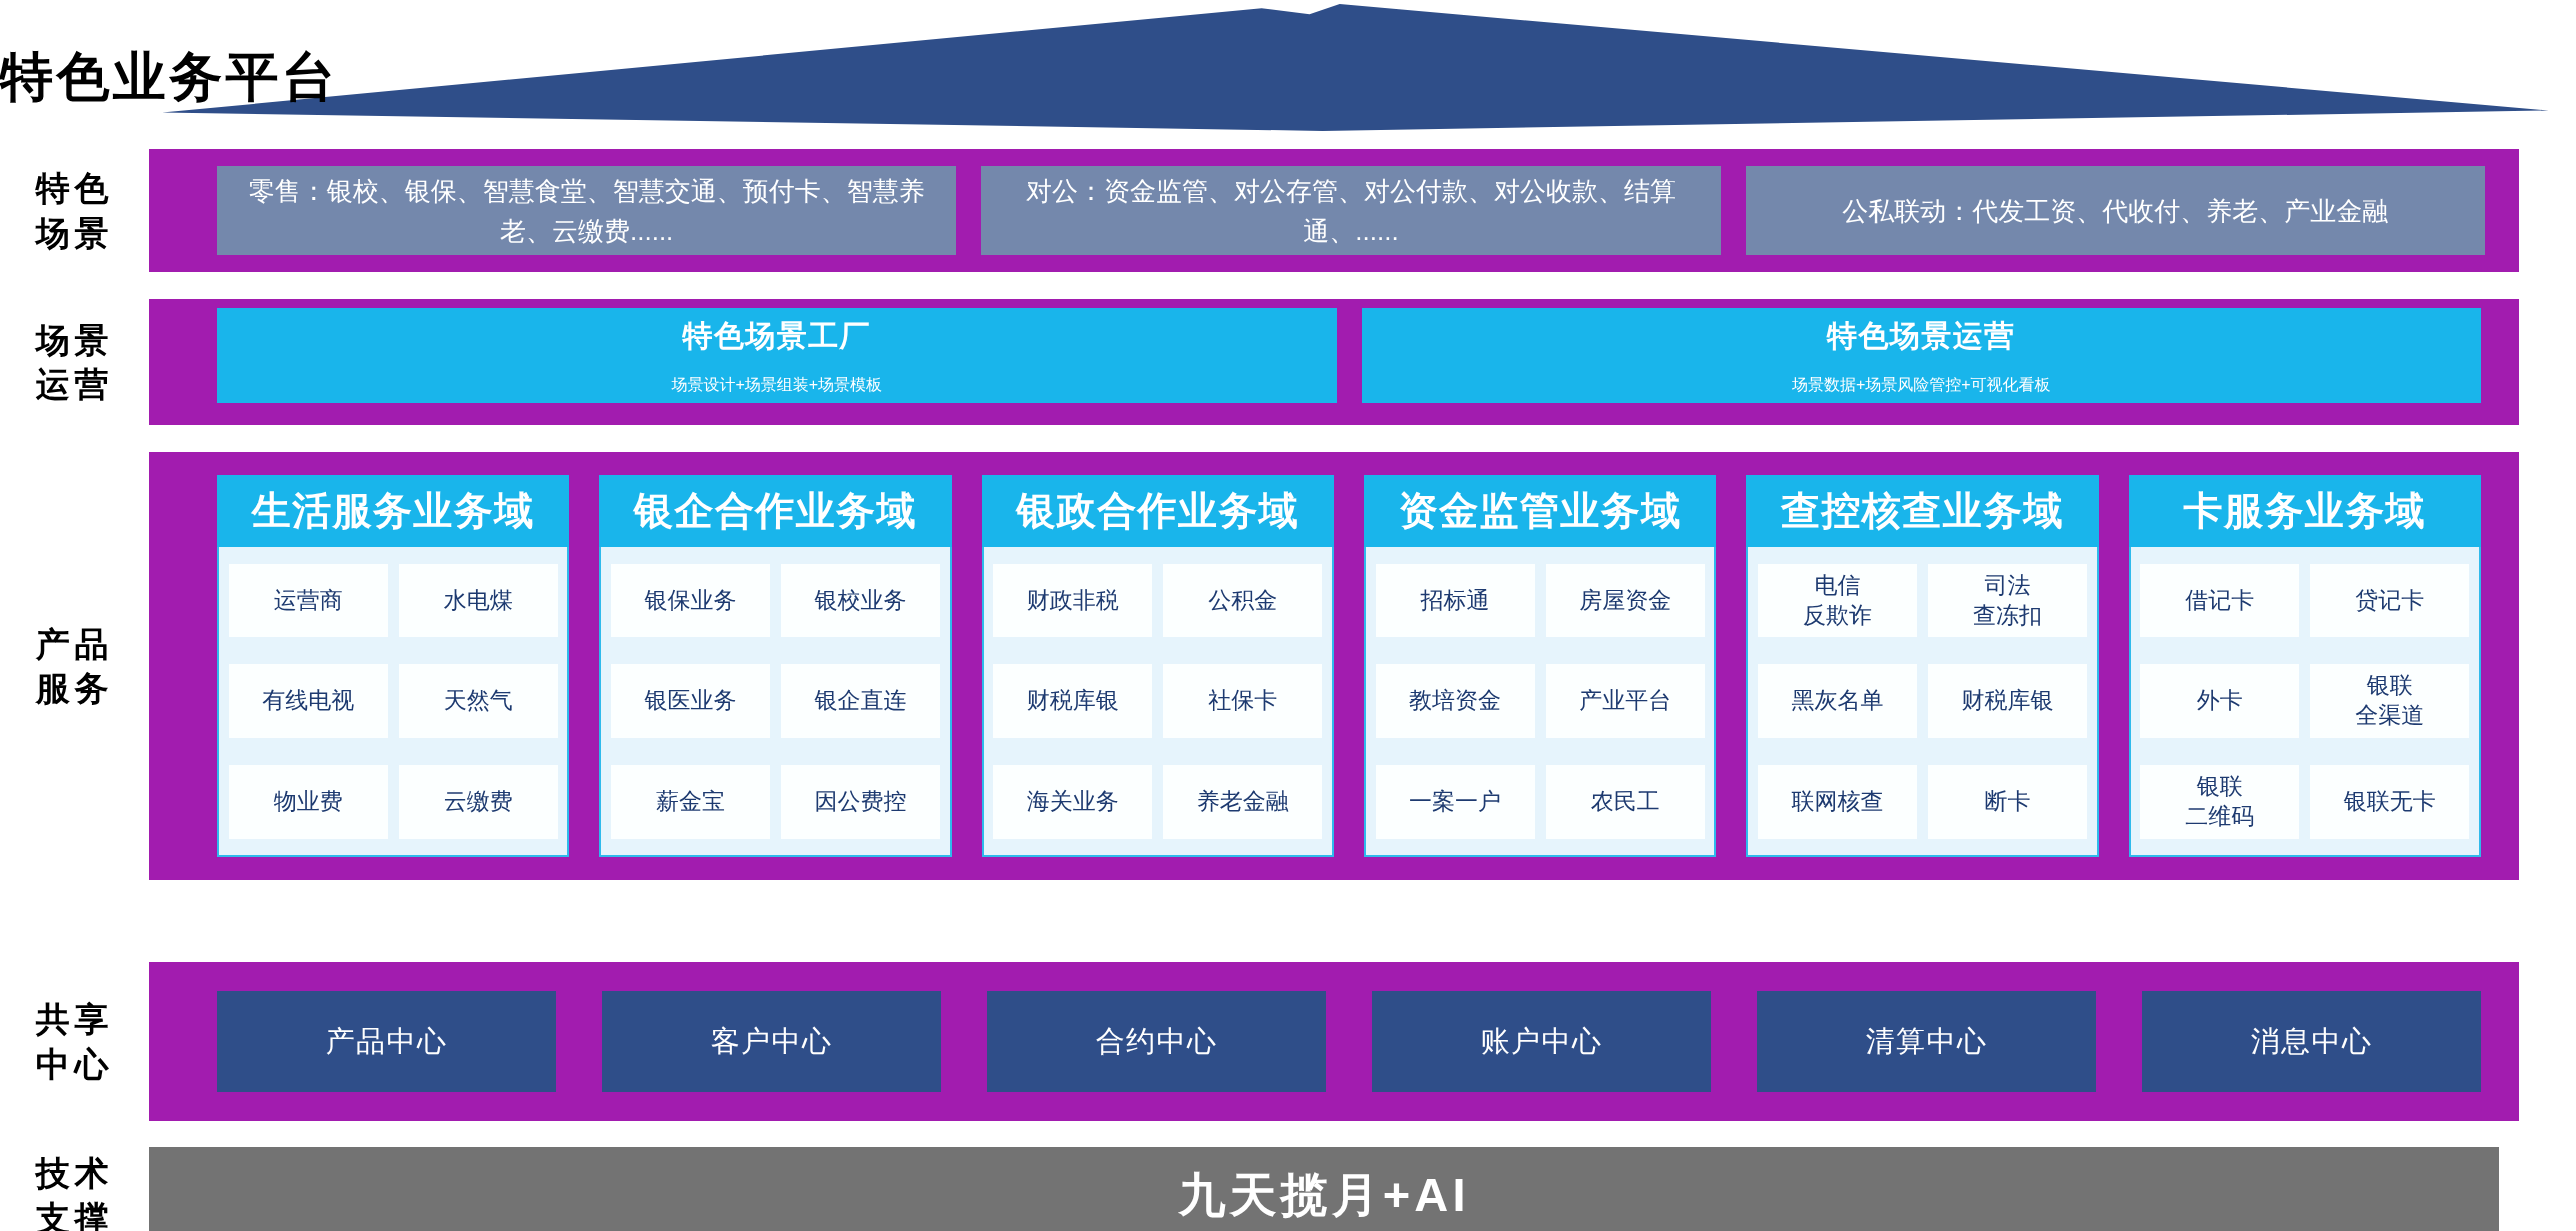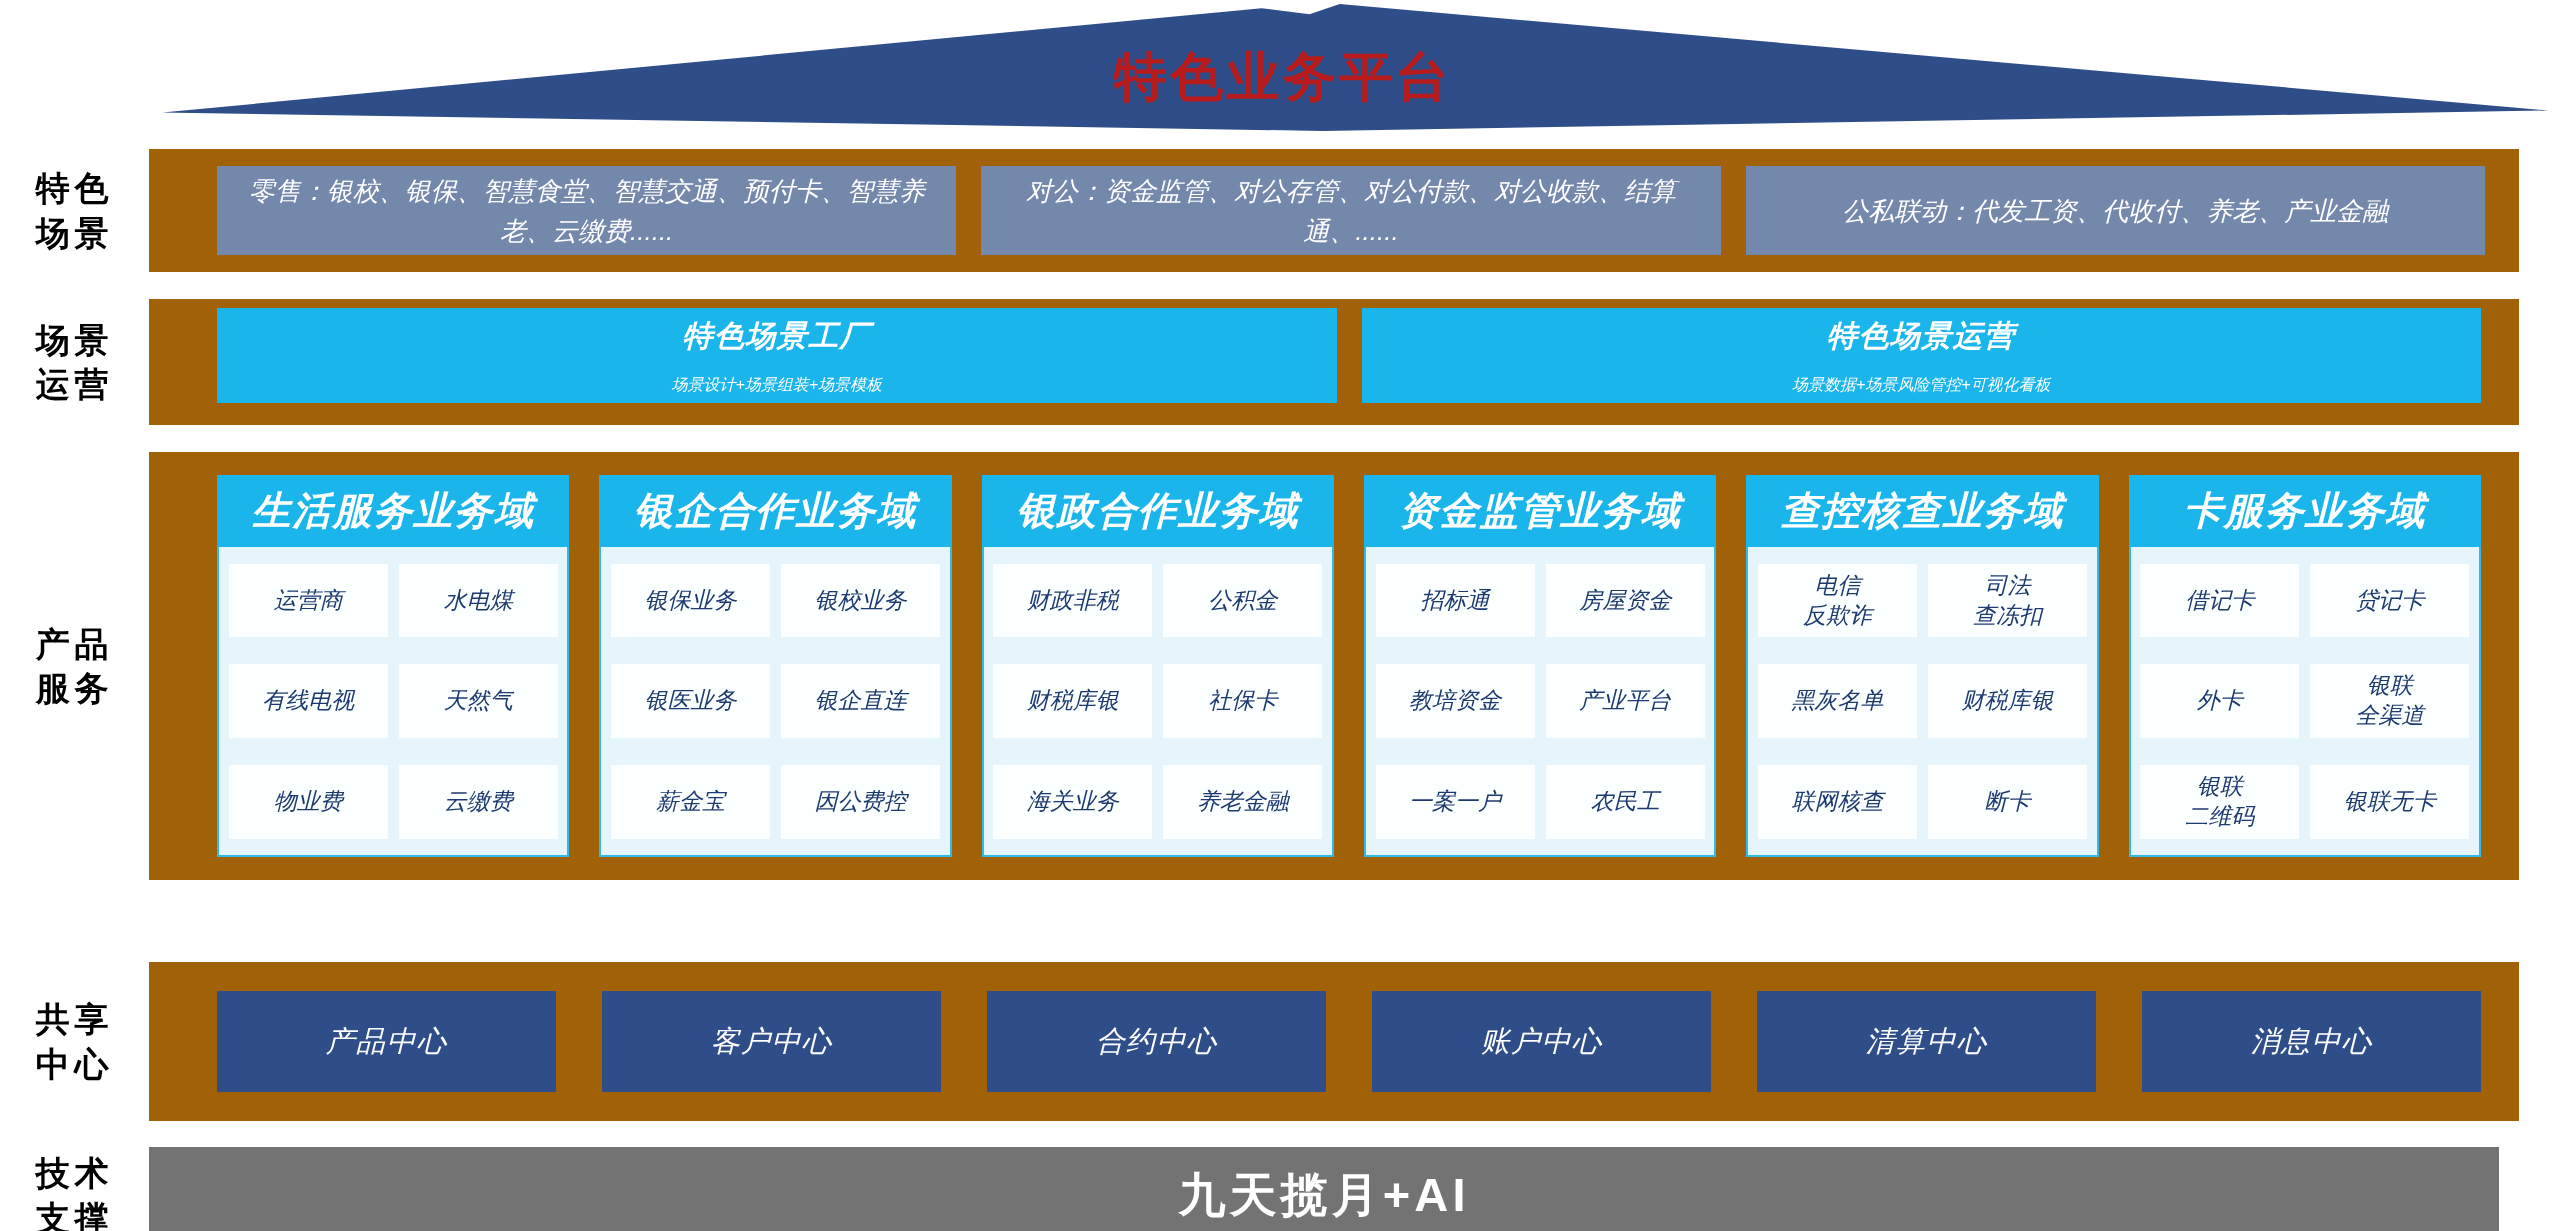--- a/index.html
+++ b/index.html
@@ -13,22 +13,22 @@
     background: #ffffff;
     overflow: hidden;
   }
 
   
   .roof-row { position: relative; width: 100%; height: 133px; }
   .roof-shape { position: absolute; inset: 0; width: 100%; height: 100%; display: block; }
   .roof-shape polygon { fill: #2f4e89; }
   .roof-title {
     position: absolute; left: 0; right: 10px; top: 42px;
-    text-align: center;
-    color: #b91c1c;
+    text-align: left;
+    color: #000000;
     font-size: 53px;
     font-weight: bold;
     letter-spacing: 3.4px;
   }
 
   
   .band-row { display: flex; width: 100%; }
   .gutter {
     width: 149px; flex: 0 0 149px;
     display: flex; align-items: center; justify-content: center;
@@ -38,23 +38,22 @@
     font-size: 34px;
     font-weight: bold;
     line-height: 1.32;
     letter-spacing: 4.8px;
     white-space: pre-line;
     text-align: center;
   }
   .band {
     flex: 1;
     margin-right: 57px;
-    background: #a16207;
+    background: #a21caf;
     display: flex;
-    font-style: italic;
   }
   .spacer-24 { height: 16.4px; } .spacer-40 { height: 27px; }
   .spacer-55 { height: 38px; } .spacer-38 { height: 26px; }
 
   
   .scenes-row { height: 123px; }
   .scenes-band { align-items: center; gap: 25px; padding: 17px 34px 17px 68px; }
   .scene-box {
     flex: 1; align-self: stretch;
     background: #7488ac;

